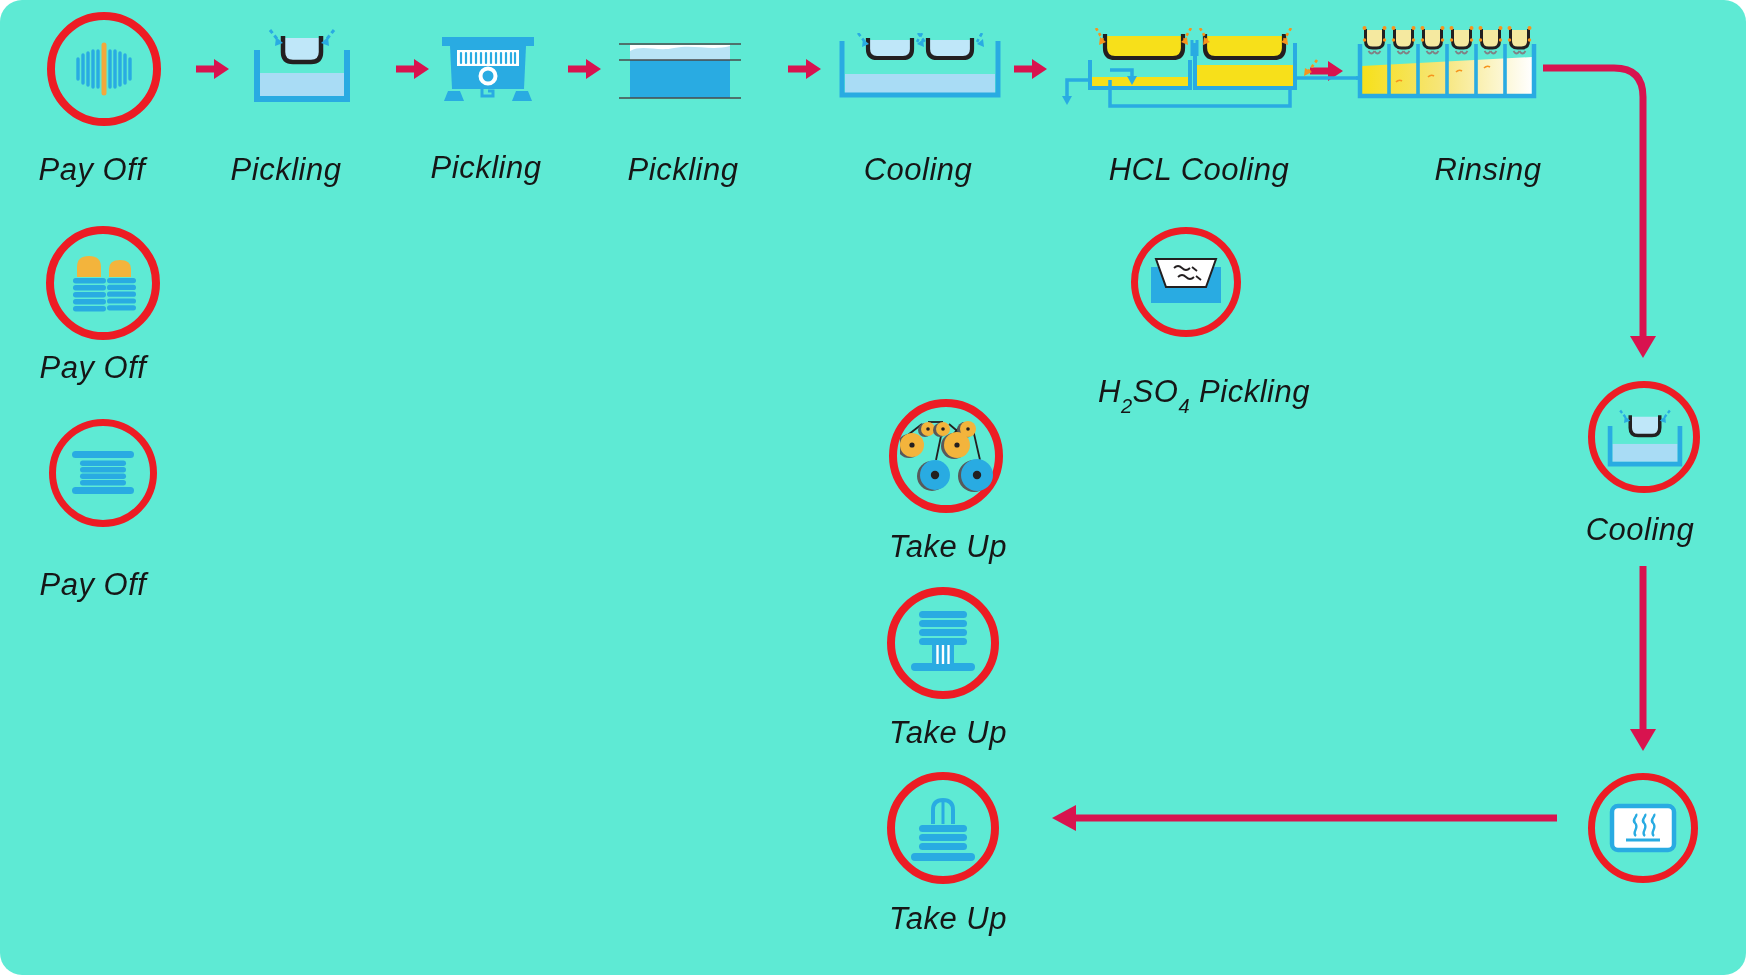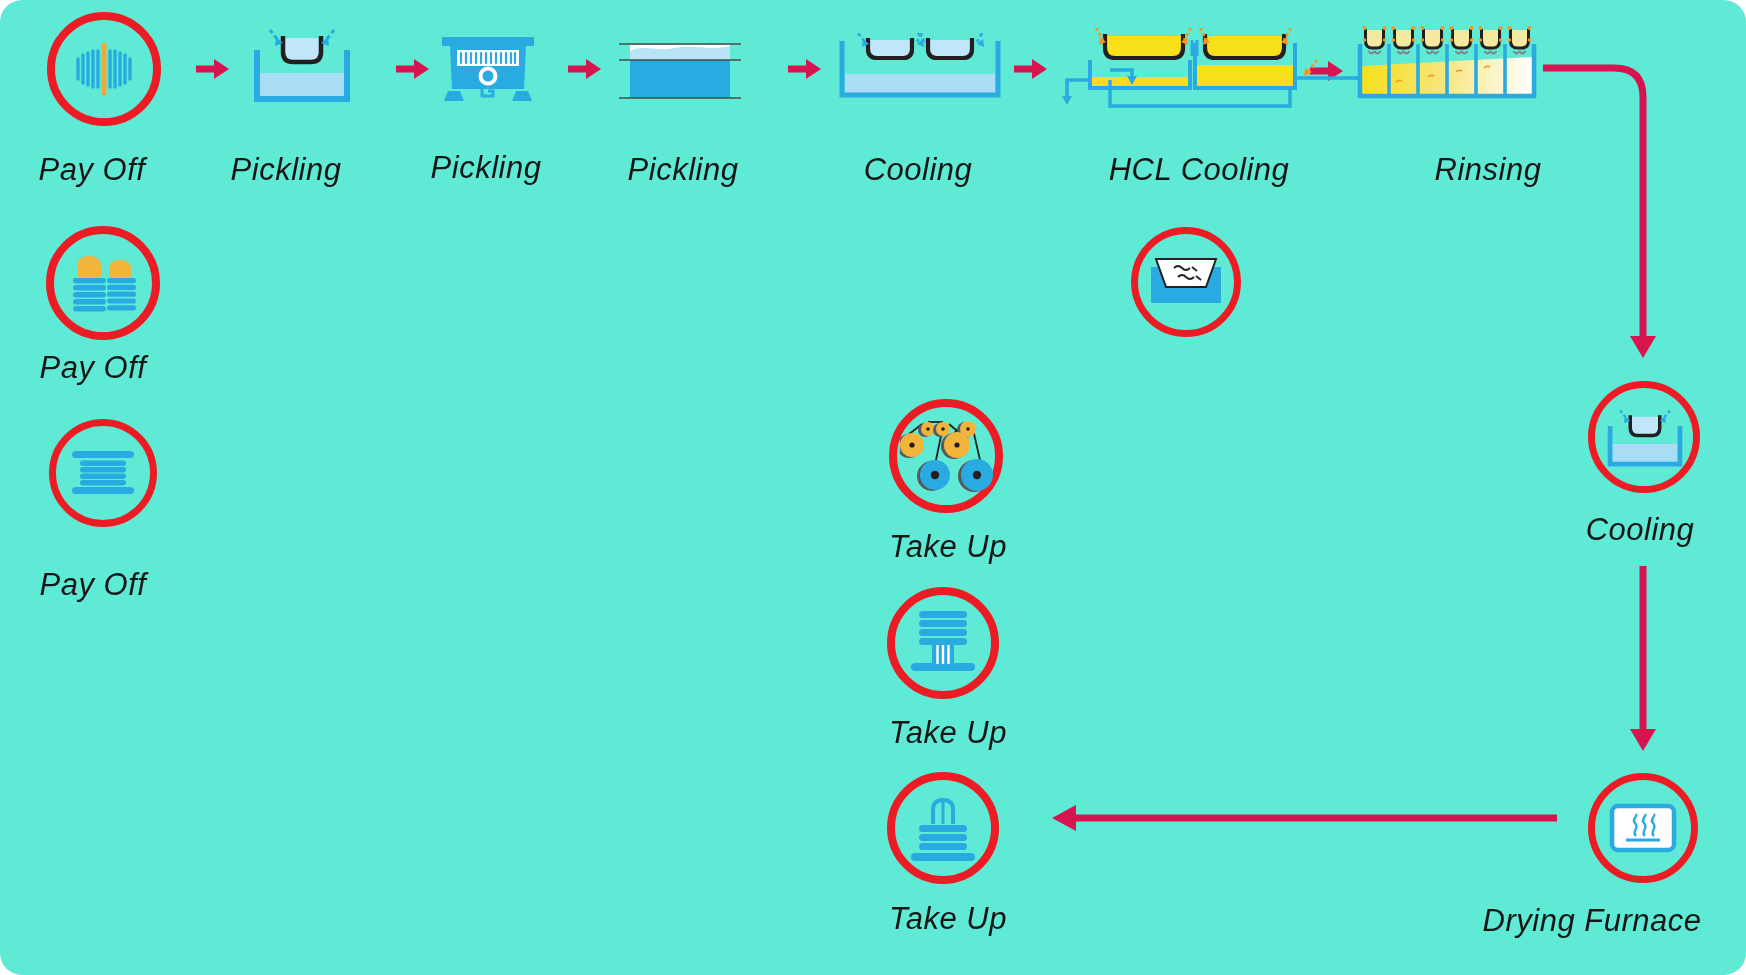--- a/index.html
+++ b/index.html
@@ -298,20 +298,21 @@
   <svg class="icon" style="left:1148px;top:258px" width="76" height="48" viewBox="0 0 76 48">
     <rect x="3" y="9" width="70" height="36" fill="#29abe2"></rect>
     <polygon points="8,1 68,1 58,29 18,29" fill="#ffffff" stroke="#231f20" stroke-width="2"></polygon>
     <g stroke="#231f20" stroke-width="1.8" fill="none">
       <path d="M26,10 q4,-4 8,0 q4,4 8,0"></path>
         <path d="M44,9 l5,4"></path>
       <path d="M30,19 q4,-4 8,0 q4,4 8,0"></path>
         <path d="M48,18 l5,4"></path>
     </g>
   </svg>
+  <div class="lbl" style="left:1204px;top:374px"><span>H</span><sub>2</sub><span>SO</span><sub>4</sub><span> Pickling</span></div>
 
   <div class="ring" style="left:889px;top:399px;width:114px;height:114px"></div>
   <svg class="icon" style="left:900px;top:410px" width="96" height="92" viewBox="0 0 96 92">
     <g stroke="#231f20" stroke-width="1.8">
       <line x1="22" y1="14" x2="4" y2="28"></line>
       <line x1="28" y1="12" x2="43" y2="12"></line>
       <line x1="49" y1="14" x2="62" y2="25"></line>
       <line x1="41" y1="26" x2="36" y2="50"></line>
       <line x1="50" y1="28" x2="63" y2="13"></line>
       <line x1="72" y1="15" x2="80" y2="50"></line>
@@ -391,15 +392,14 @@
   <div class="ring thin" style="left:1588px;top:773px;width:110px;height:110px"></div>
   <svg class="icon" style="left:1609px;top:803px" width="68" height="50" viewBox="0 0 68 50">
     <rect x="3" y="3" width="62" height="44" rx="6" fill="#ffffff" stroke="#29abe2" stroke-width="4.5"></rect>
     <line x1="17" y1="37" x2="51" y2="37" stroke="#29abe2" stroke-width="3"></line>
     <g stroke="#29abe2" stroke-width="2.4" fill="none">
       <path d="M27,33 c-5,-4 4,-8 -1,-13 c-4,-4 3,-6 1,-9"></path>
       <path d="M36,33 c-5,-4 4,-8 -1,-13 c-4,-4 3,-6 1,-9"></path>
       <path d="M45,33 c-5,-4 4,-8 -1,-13 c-4,-4 3,-6 1,-9"></path>
     </g>
   </svg>
-  <div class="lbl" style="left:1592px;top:903px">Drying Furnace</div>
 
 </div>
 
 </body></html>

